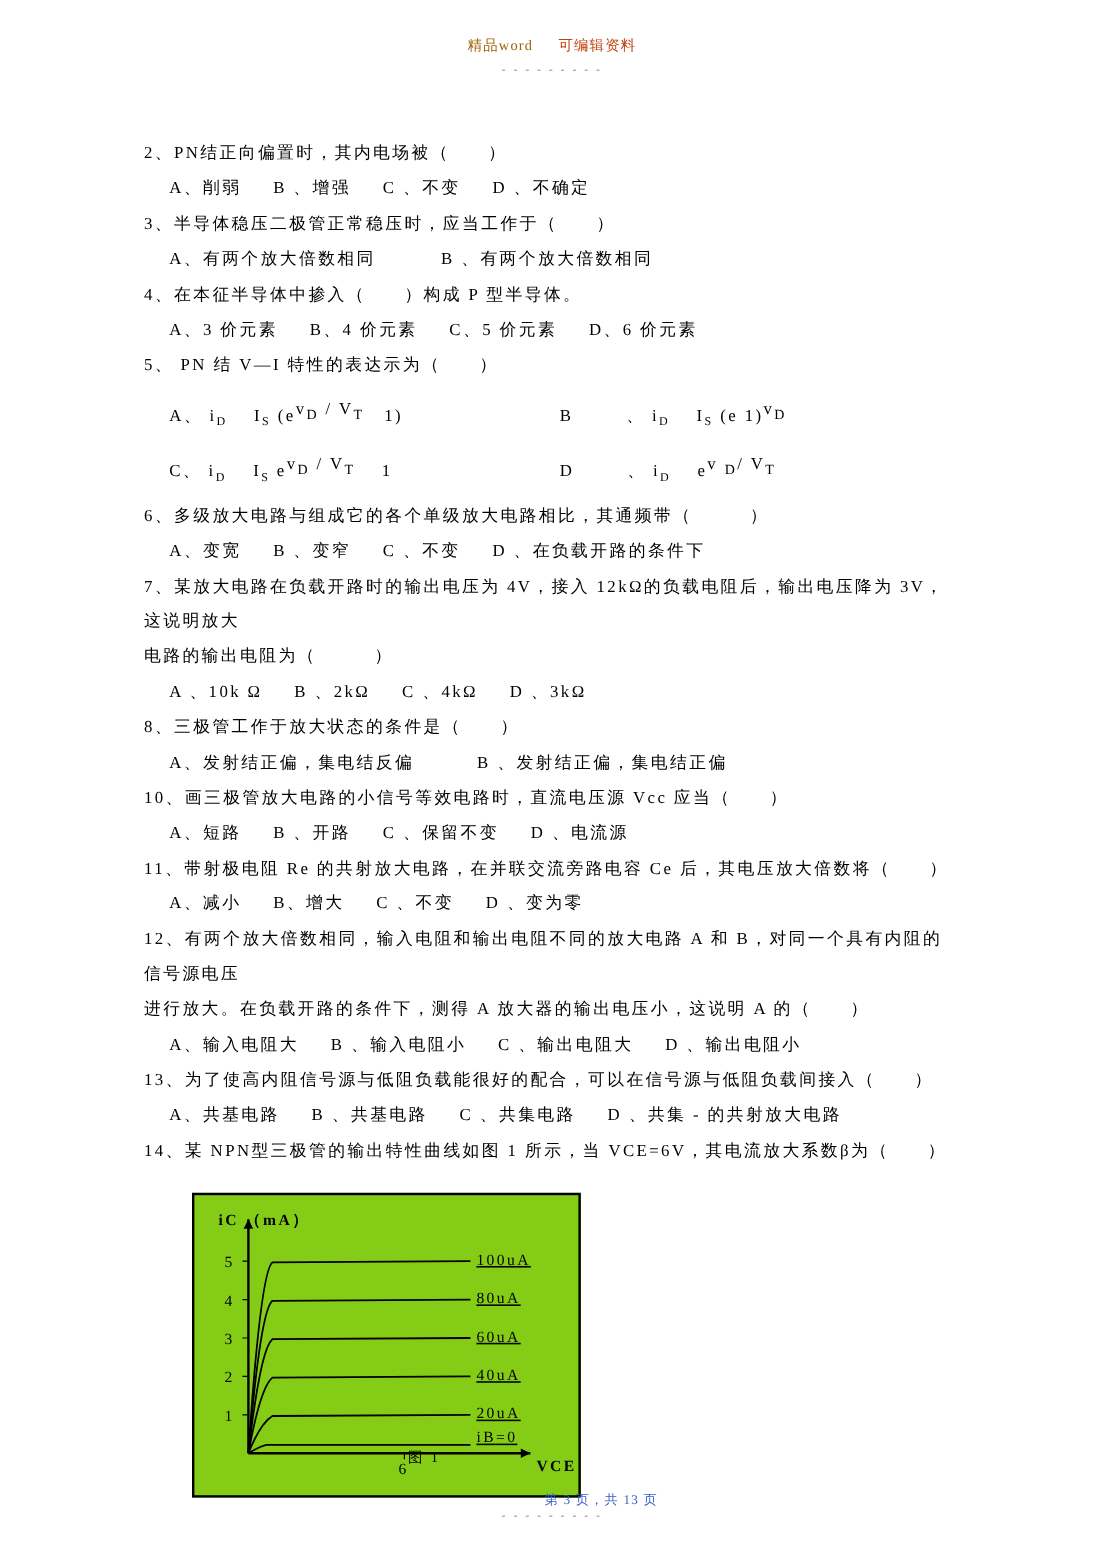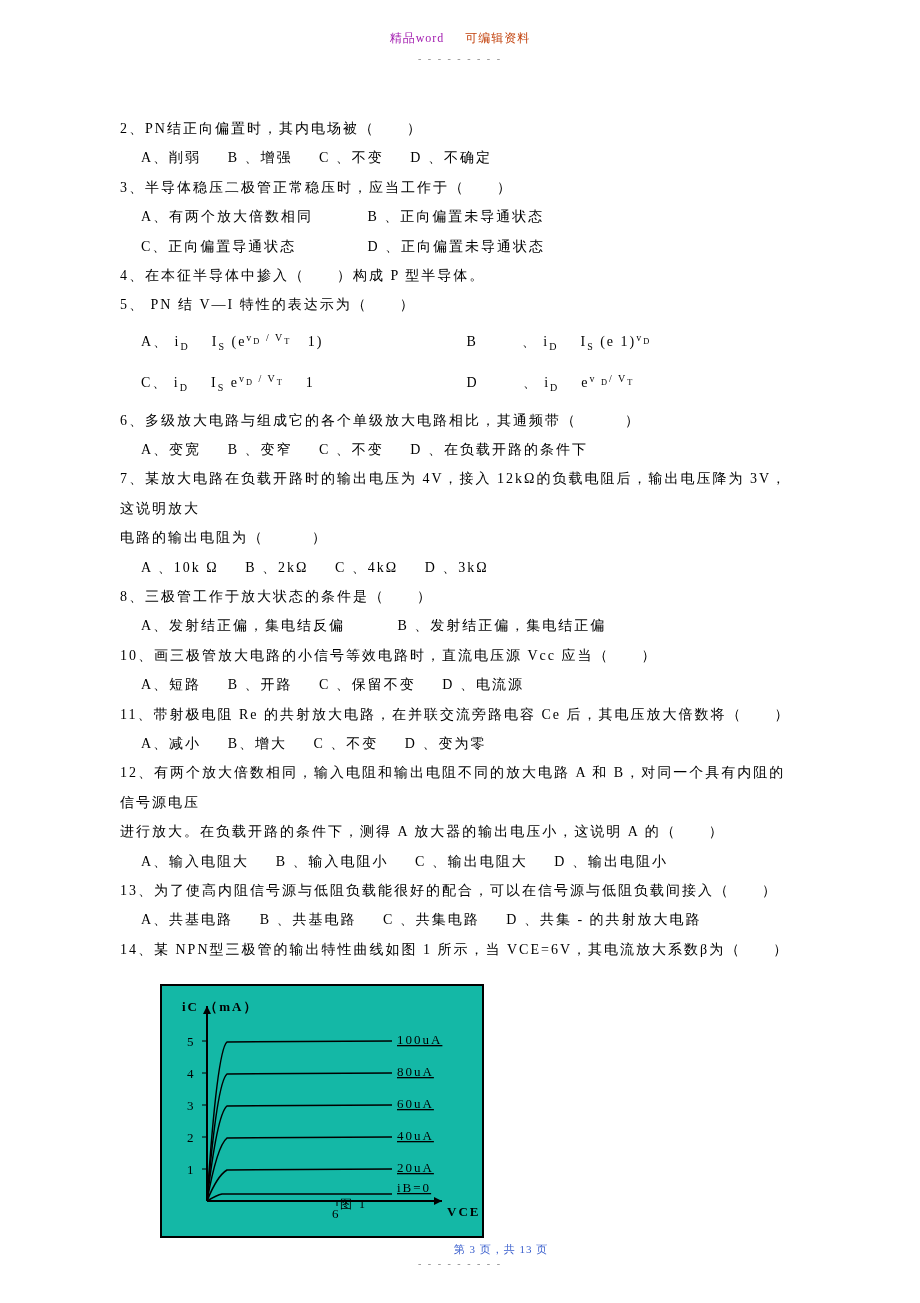--- a/index.html
+++ b/index.html
@@ -17,21 +17,21 @@
     padding: 30px 120px 0 120px;
     font-size: 14px;
     color: #000;
   }
   .header {
     text-align: center;
     font-size: 12px;
     letter-spacing: 1px;
     margin-bottom: 6px;
   }
-  .header .blue { color: #a21caf; }
+  .header .blue { color: #a16207; }
   .header .red { color: #c2410c; }
   .dashes-top, .dashes-bottom {
     text-align: center;
     color: #888;
     letter-spacing: 2px;
     font-size: 10px;
     position: relative;
   }
   .dashes-top { margin-bottom: 50px; }
   .content {
@@ -43,32 +43,32 @@
   .opts span { margin-right: 1.5em; display: inline-block; }
   .eqrow {
     margin: 4px 0 4px 1.5em;
     line-height: 2.6;
   }
   .eqrow .grp {
     display: inline-block;
     min-width: 320px;
     vertical-align: middle;
   }
-  .sup { vertical-align: super; font-size: 10px; }
+  .sup { vertical-align: super; font-size: 14px; }
   .sub { vertical-align: sub; font-size: 10px; }
   .chart-wrap {
     margin-top: 20px;
     margin-left: 40px;
   }
   .chart-box {
     border: 2px solid #000;
     width: 320px;
     height: 250px;
     position: relative;
-    background: #14b8a6;
+    background: #84cc16;
   }
   .chart-svg {
     display: block;
   }
   .footer {
     position: absolute;
     bottom: 46px;
     left: 0;
     width: 100%;
     text-align: center;
@@ -106,28 +106,30 @@
     <p class="opts">
       <span>A、削弱</span>
       <span>B 、增强</span>
       <span>C 、不变</span>
       <span>D 、不确定</span>
     </p>
 
     <p class="q">3、半导体稳压二极管正常稳压时，应当工作于（　　）</p>
     <p class="opts">
       <span style="min-width:200px">A、有两个放大倍数相同</span>
-      <span>B 、正向偏置未导通状态</span>
-    </p>
-    <p class="opts">
-      <span style="min-width:200px">C、正向偏置导通状态</span>
-      <span>D 、正向偏置未导通状态</span>
+      <span>B 、有两个放大倍数相同</span>
     </p>
 
     <p class="q">4、在本征半导体中掺入（　　）构成 P 型半导体。</p>
+    <p class="opts">
+      <span>A、3 价元素</span>
+      <span>B、4 价元素</span>
+      <span>C、5 价元素</span>
+      <span>D、6 价元素</span>
+    </p>
 
     <p class="q">5、 PN 结 V—I 特性的表达示为（　　）</p>
 
     <div class="eqrow">
       <span class="grp">
         <span>A、 i</span><span class="sub">D</span>
         &nbsp;&nbsp;
         <span>I</span><span class="sub">S</span>
         (e<span class="sup"><span>v</span><sub>D</sub><span> / V</span><sub>T</sub></span>
         &nbsp;<span> 1)</span>

